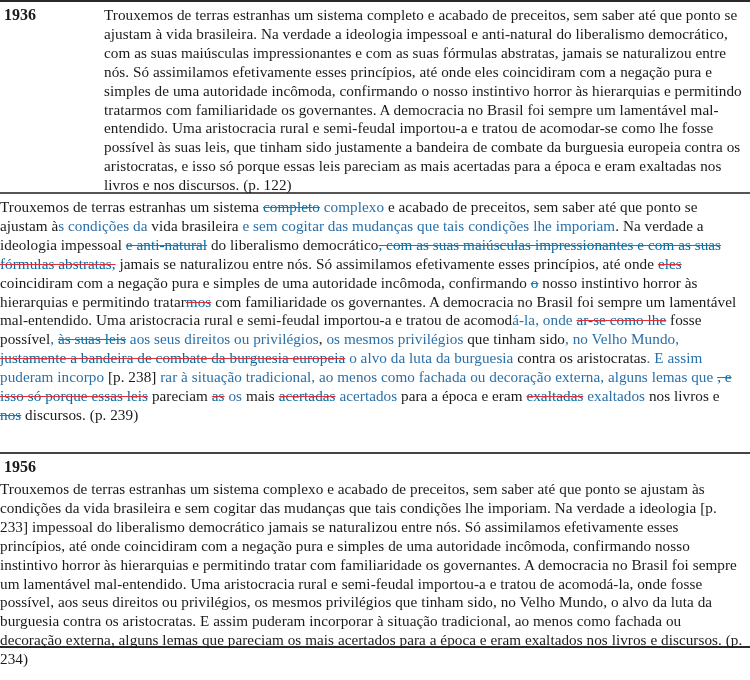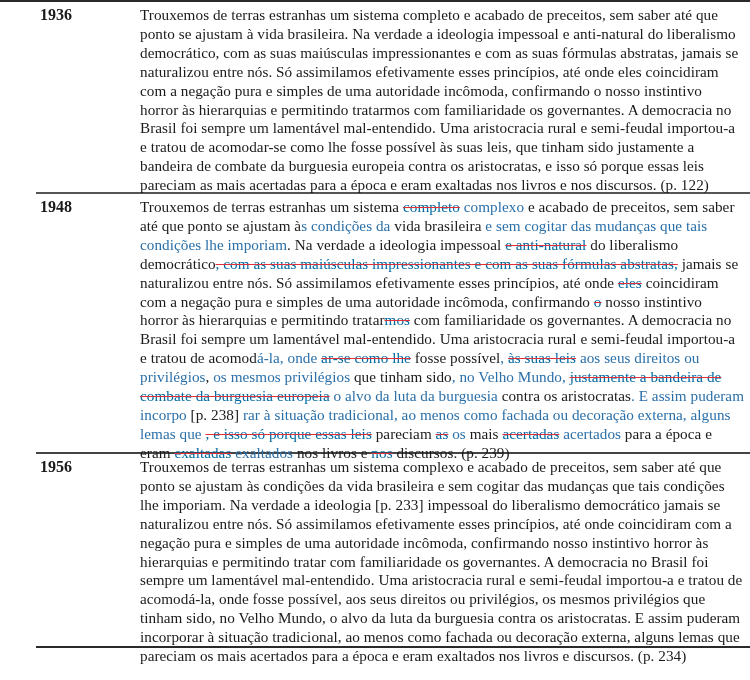--- a/index.html
+++ b/index.html
@@ -1,36 +1,35 @@
 <!DOCTYPE html>
 <html><head>
 <meta charset="utf-8">
 <style>
   html, body { margin: 0; padding: 0; background: #ffffff; }
   body { width: 750px; height: 680px; overflow: hidden; font-family: "DejaVu Serif", "Liberation Serif", serif; color: #1a1a1a; }
   .table { width: 750px; border-top: 2px solid #2a2a2a; }
-  .row { display: flex; border-bottom: 1px solid #555; box-sizing: border-box; margin-left: 36px; }
+  .row { display: flex; border-bottom: 1px solid #555; box-sizing: border-box; }
   .row.last { border-bottom: 2px solid #2a2a2a; }
   .row.r1 { height: 192px; border-bottom: 2px solid #555; }
   .row.r2 { height: 260px; border-bottom: 2px solid #444; }
-  .row.r3 { height: 194px; }
+  .row.r3 { height: 194px; flex-direction: column; }
   .year { width: 104px; box-sizing: border-box; padding: 4px 0 0 4px; font-family: "Liberation Serif", serif; font-weight: bold; font-size: 16px; line-height: 18px; }
   .text { flex: 1; box-sizing: border-box; padding: 4px 6px 1px 0; font-family: "Liberation Serif", serif; font-size: 15.2px; line-height: 18.9px; letter-spacing: 0.05px; }
   .del { color: #0369a1; text-decoration: line-through; text-decoration-color: #e0303a; }
   .ins { color: #2a6fa8; text-decoration-color: #2a6fa8; }
 </style>
 </head>
 <body>
 
 <div class="table">
   <div class="row r1">
     <div class="year">1936</div>
     <div class="text"><span>Trouxemos de terras estranhas um sistema completo e acabado de preceitos, sem saber até que ponto se ajustam à vida brasileira. Na verdade a ideologia impessoal e anti-natural do liberalismo democrático, com as suas maiúsculas impressionantes e com as suas fórmulas abstratas, jamais se naturalizou entre nós. Só assimilamos efetivamente esses princípios, até onde eles coincidiram com a negação pura e simples de uma autoridade incômoda, confirmando o nosso instintivo horror às hierarquias e permitindo tratarmos com familiaridade os governantes. A democracia no Brasil foi sempre um lamentável mal-entendido. Uma aristocracia rural e semi-feudal importou-a e tratou de acomodar-se como lhe fosse possível às suas leis, que tinham sido justamente a bandeira de combate da burguesia europeia contra os aristocratas, e isso só porque essas leis pareciam as mais acertadas para a época e eram exaltadas nos livros e nos discursos. (p. 122)</span></div>
   </div>
   <div class="row r2">
-    <div class="year">1948</div>
     <div class="text"><span>Trouxemos de terras estranhas um sistema </span><span class="del">completo</span><span> </span><span class="ins">complexo </span><span>e acabado de preceitos, sem saber até que ponto se ajustam à</span><span class="ins">s condições da </span><span>vida brasileira</span><span class="ins"> e sem cogitar das mudanças que tais condições lhe imporiam</span><span>. Na verdade a ideologia impessoal </span><span class="del">e anti-natural</span><span> do liberalismo democrático</span><span class="del">, com as suas maiúsculas impressionantes e com as suas fórmulas abstratas,</span><span> jamais se naturalizou entre nós. Só assimilamos efetivamente esses princípios, até onde </span><span class="del">eles</span><span> coincidiram com a negação pura e simples de uma autoridade incômoda, confirmando </span><span class="del">o</span><span> nosso instintivo horror às hierarquias e permitindo tratar</span><span class="del">mos</span><span> com familiaridade os governantes. A democracia no Brasil foi sempre um lamentável mal-entendido. Uma aristocracia rural e semi-feudal importou-a e tratou de acomod</span><span class="ins">á-la, onde </span><span class="del">ar-se como lhe</span><span> fosse possível</span><span class="ins">, </span><span class="del">às suas leis</span><span> </span><span class="ins">aos seus direitos ou privilégios</span><span>, </span><span class="ins">os mesmos privilégios </span><span>que tinham sido</span><span class="ins">, no Velho Mundo, </span><span class="del">justamente a bandeira de combate da burguesia europeia</span><span> </span><span class="ins">o alvo da luta da burguesia </span><span>contra os aristocratas</span><span class="ins">. E assim puderam incorpo </span><span>[p. 238] </span><span class="ins">rar à situação tradicional, ao menos como fachada ou decoração externa, alguns lemas que </span><span class="del">, e isso só porque essas leis</span><span> pareciam </span><span class="del">as</span><span> </span><span class="ins">os </span><span>mais </span><span class="del">acertadas</span><span> </span><span class="ins">acertados </span><span>para a época e eram </span><span class="del">exaltadas</span><span> </span><span class="ins">exaltados </span><span>nos livros e </span><span class="del">nos</span><span> discursos. (p. 239)</span></div>
   </div>
   <div class="row r3 last">
     <div class="year">1956</div>
     <div class="text"><span>Trouxemos de terras estranhas um sistema complexo e acabado de preceitos, sem saber até que ponto se ajustam às condições da vida brasileira e sem cogitar das mudanças que tais condições lhe imporiam. Na verdade a ideologia [p. 233] impessoal do liberalismo democrático jamais se naturalizou entre nós. Só assimilamos efetivamente esses princípios, até onde coincidiram com a negação pura e simples de uma autoridade incômoda, confirmando nosso instintivo horror às hierarquias e permitindo tratar com familiaridade os governantes. A democracia no Brasil foi sempre um lamentável mal-entendido. Uma aristocracia rural e semi-feudal importou-a e tratou de acomodá-la, onde fosse possível, aos seus direitos ou privilégios, os mesmos privilégios que tinham sido, no Velho Mundo, o alvo da luta da burguesia contra os aristocratas. E assim puderam incorporar à situação tradicional, ao menos como fachada ou decoração externa, alguns lemas que pareciam os mais acertados para a época e eram exaltados nos livros e discursos. (p. 234)</span></div>
   </div>
 </div>
 
 </body></html>

